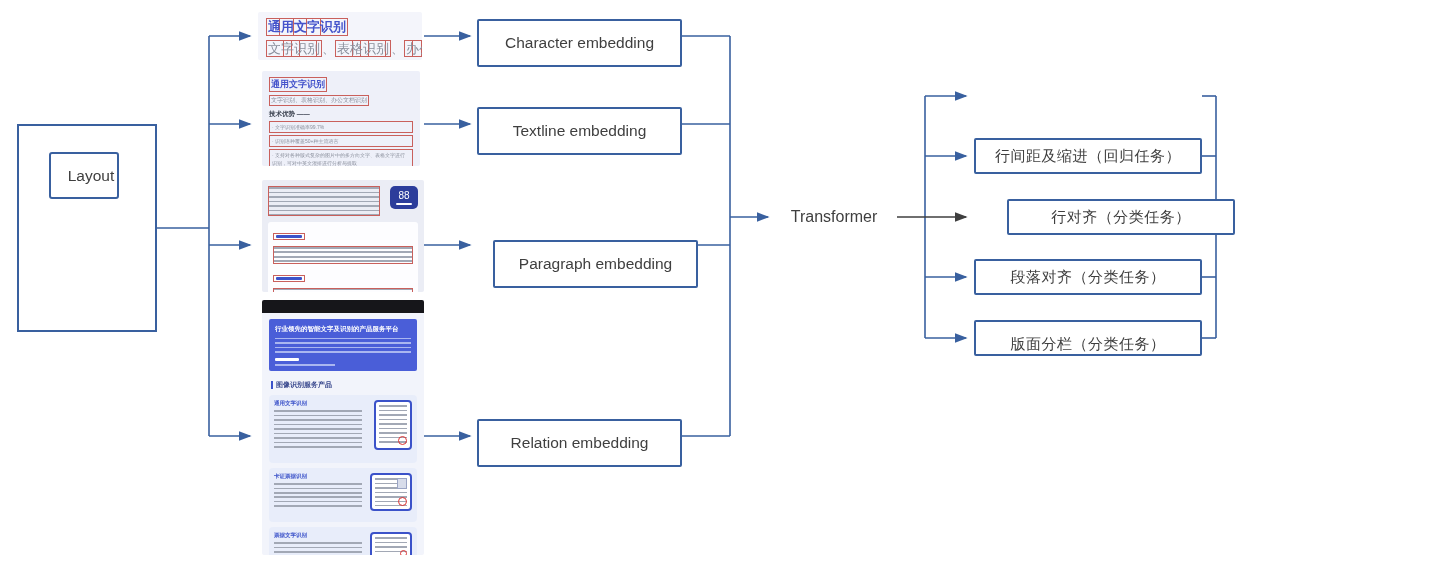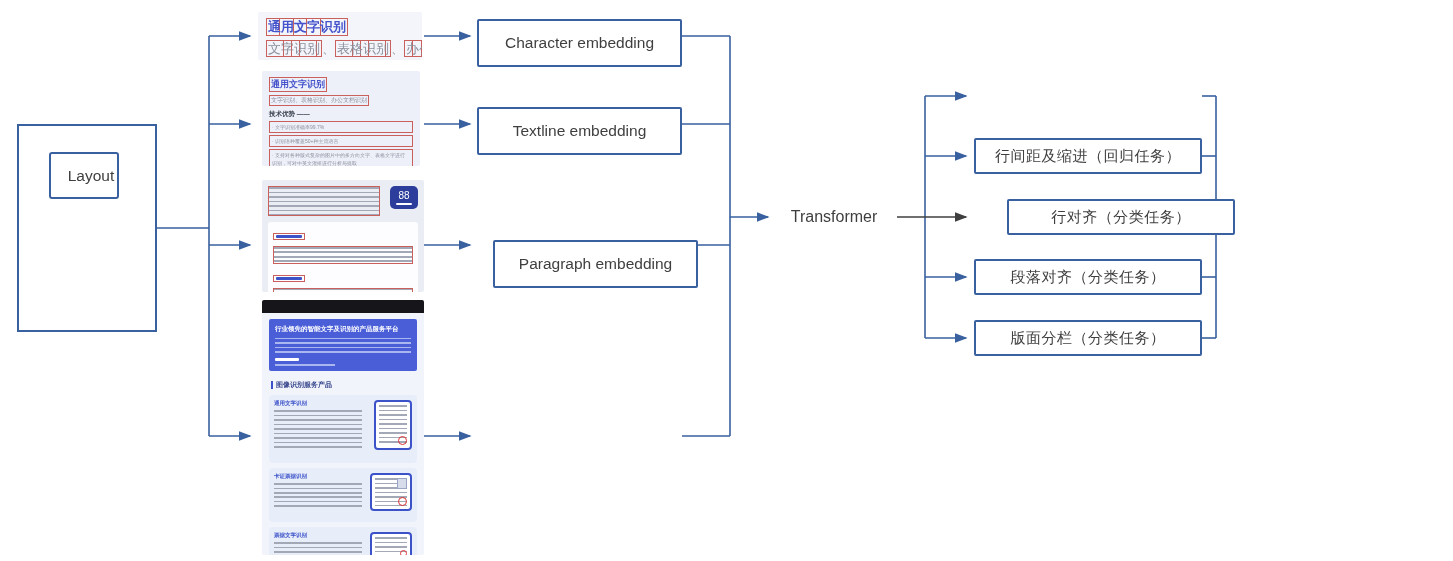--- a/index.html
+++ b/index.html
@@ -235,30 +235,33 @@
 
   <div class="abs box ebox" style="left:477px;top:19px;">
     <span>Character embedding</span>
   </div>
   <div class="abs box ebox" style="left:477px;top:107px;">
     <span>Textline embedding</span>
   </div>
   <div class="abs box ebox" style="left:477px;top:240px;margin-left:16px;">
     <span>Paragraph embedding</span>
   </div>
+  <div class="abs box ebox" style="left:477px;top:419px;">
+    <span>Relation embedding</span>
+  </div>
 
   <div class="abs transformer" style="left:778px;top:206px;width:112px;height:22px;">Transformer</div>
 
   <div class="abs box tbox" style="left:974px;top:138px;">
     <span>行间距及缩进（回归任务）</span>
   </div>
   <div class="abs box tbox" style="left:974px;top:199px;margin-left:33px;">
     <span>行对齐（分类任务）</span>
   </div>
   <div class="abs box tbox" style="left:974px;top:259px;">
     <span>段落对齐（分类任务）</span>
   </div>
-  <div class="abs box tbox" style="left:974px;top:320px;">
+  <div class="abs box tbox" style="left:974px;top:320px;align-items:flex-end;">
     <span>版面分栏（分类任务）</span>
   </div>
 
 
 </div>
 
 </body></html>

